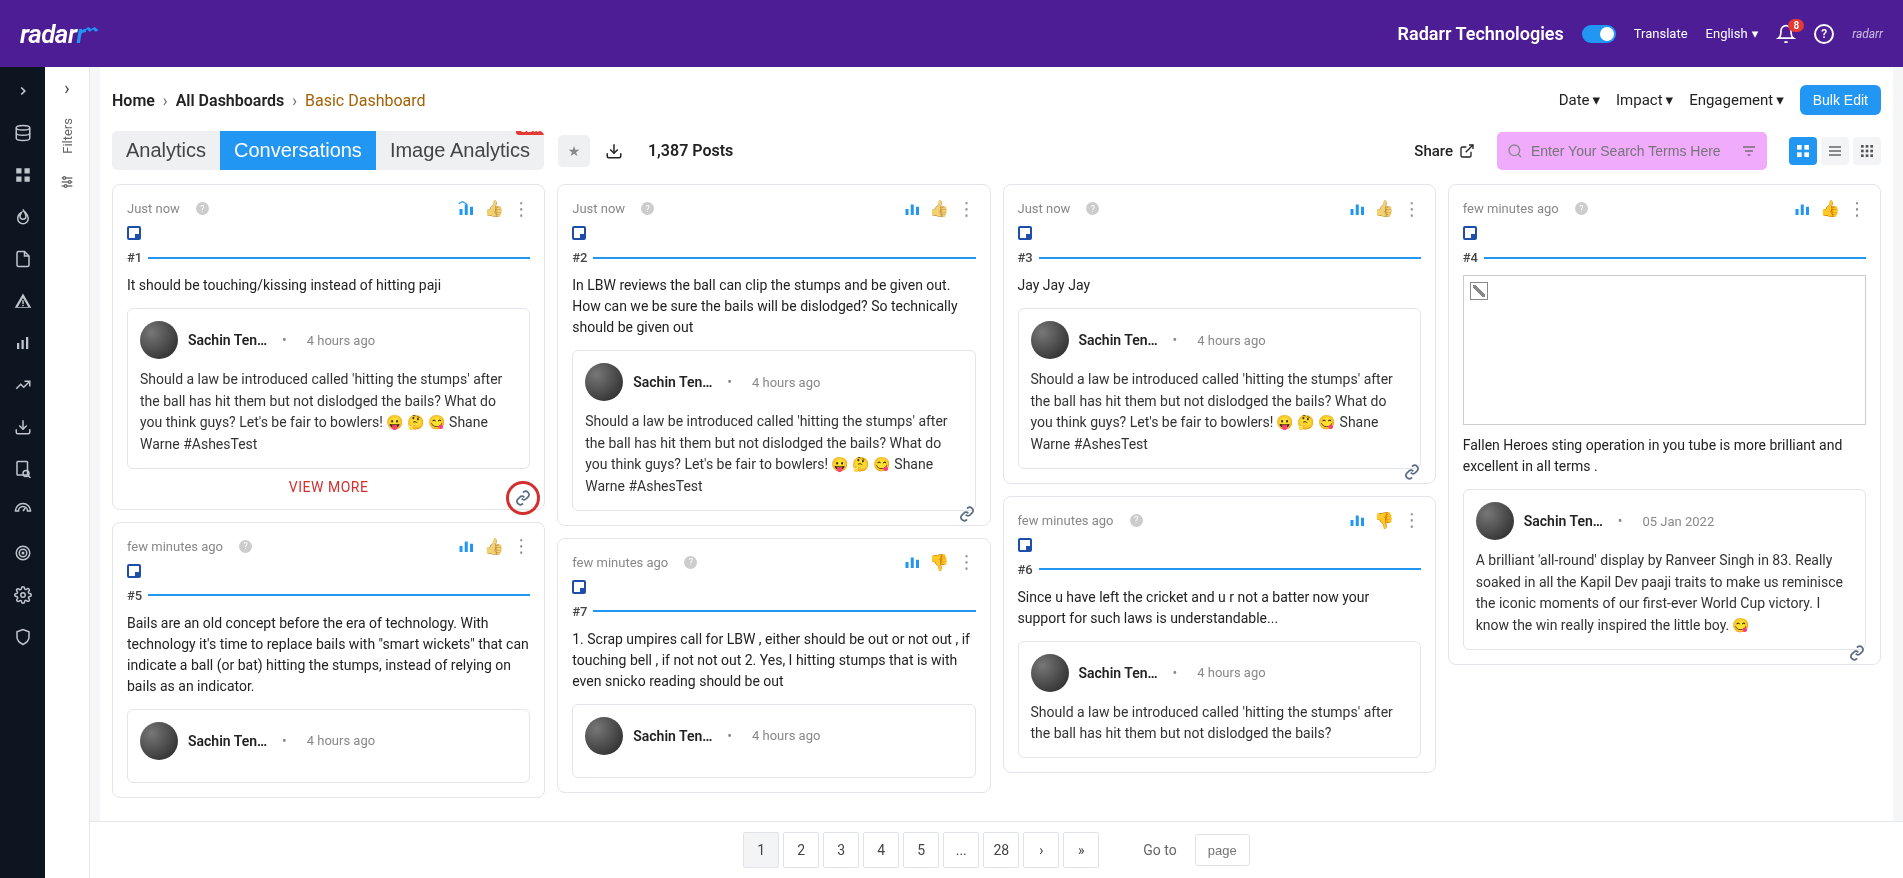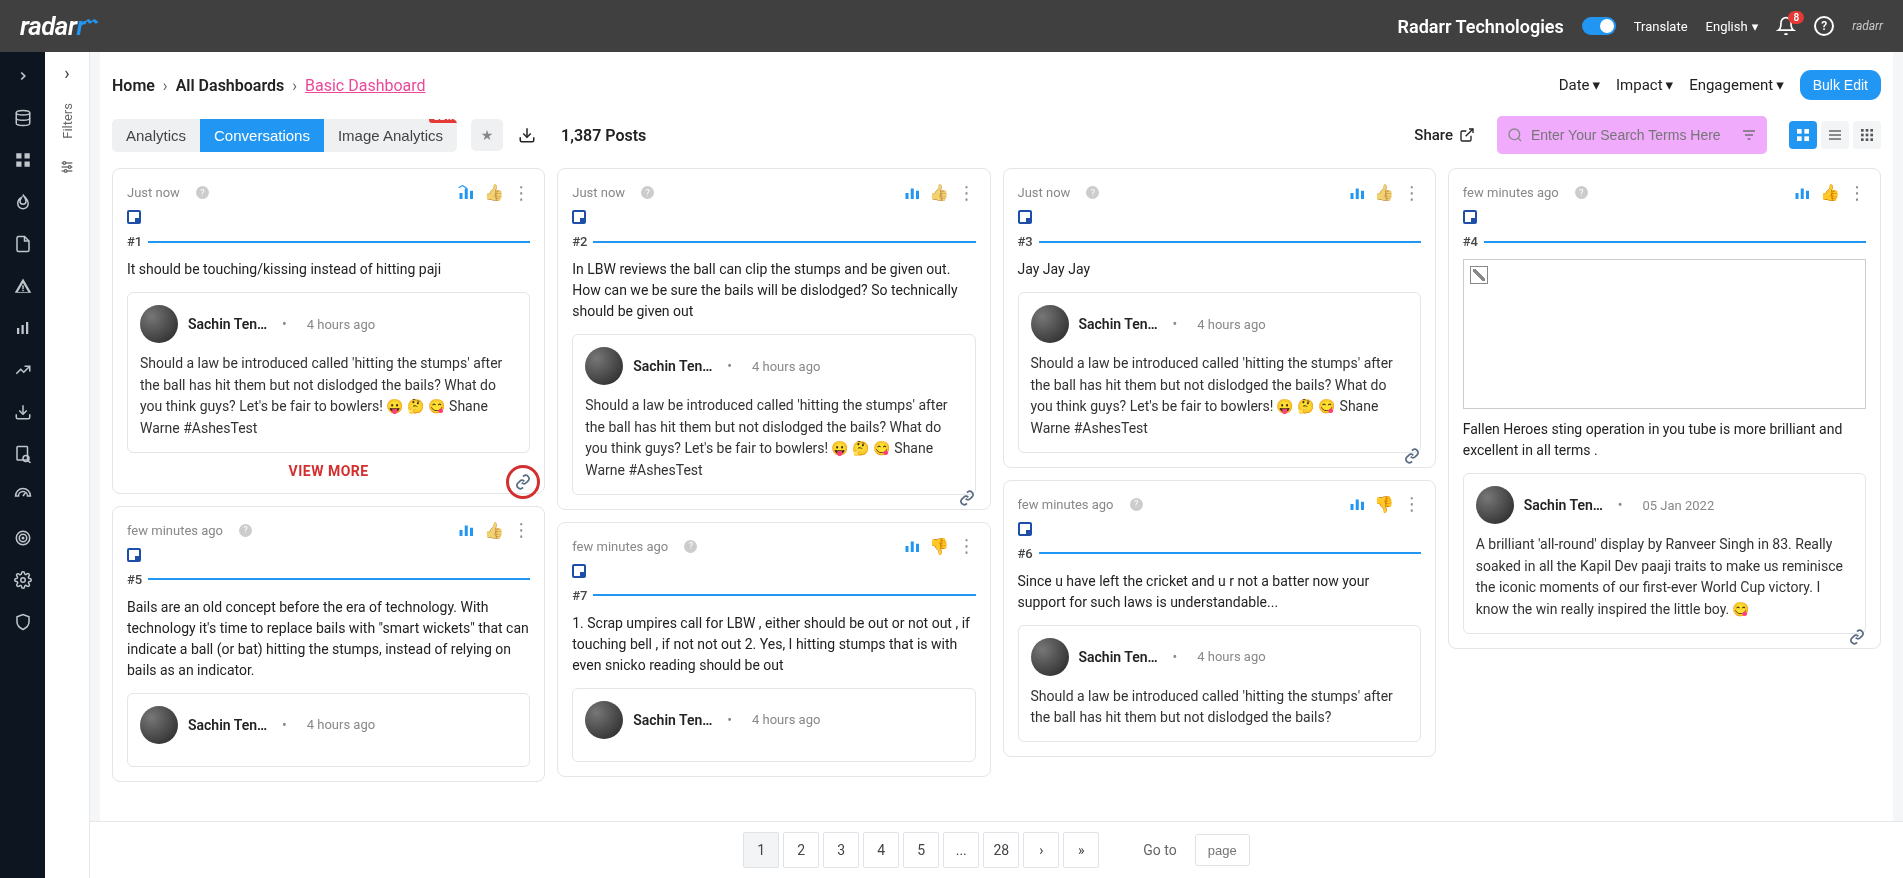--- a/index.html
+++ b/index.html
@@ -1,19 +1,19 @@
 <!DOCTYPE html>
 <html><head>
 <meta charset="utf-8">
 <style>
 * { box-sizing: border-box; margin: 0; padding: 0; }
 body { font-family: -apple-system, BlinkMacSystemFont, "Segoe UI", Roboto, sans-serif; font-size: 14px; color: #333; background: #fff; overflow: hidden; }
 
 
-.top-header { height: 52px; background: #404040; display: flex; align-items: center; padding: 0 20px; color: #fff; }
+.top-header { height: 67px; background: #4c1d95; display: flex; align-items: center; padding: 0 20px; color: #fff; }
 .logo { font-size: 26px; font-weight: 600; letter-spacing: -0.5px; font-style: italic; }
 .logo-accent { color: #2196f3; }
 .top-header-right { margin-left: auto; display: flex; align-items: center; gap: 18px; }
 .company-name { font-weight: 600; font-size: 18px; }
 .toggle-switch { width: 34px; height: 18px; background: #2196f3; border-radius: 9px; position: relative; cursor: pointer; }
 .toggle-knob { width: 14px; height: 14px; background: #fff; border-radius: 50%; position: absolute; right: 2px; top: 2px; }
 .translate-txt { font-size: 13px; }
 .lang-select { display: flex; align-items: center; gap: 4px; font-size: 13px; cursor: pointer; }
 .bell-wrap { position: relative; cursor: pointer; }
 .bell-badge { position: absolute; top: -5px; right: -8px; background: #e53935; color: #fff; font-size: 10px; border-radius: 8px; padding: 1px 5px; font-weight: 600; }
@@ -28,28 +28,28 @@
 .filters-expand { font-size: 18px; color: #444; cursor: pointer; }
 .filters-label { writing-mode: vertical-rl; transform: rotate(180deg); font-size: 13px; color: #666; }
 .filters-ico { color: #666; cursor: pointer; }
 
 .content { flex: 1; background: #f5f6f7; overflow-y: auto; position: relative; }
 .content-inner { background: #fff; margin: 0 10px; min-height: 100%; padding-bottom: 60px; }
 .page-header { display: flex; align-items: center; padding: 18px 12px 10px; }
 .breadcrumb { font-size: 16px; color: #222; }
 .breadcrumb .bc-link { font-weight: 600; color: #222; }
 .breadcrumb .bc-sep { color: #666; margin: 0 4px; }
-.breadcrumb .bc-current { color: #ec4899; font-weight: 400; text-decoration: underline; }
+.breadcrumb .bc-current { color: #a16207; font-weight: 400; }
 .page-filters { margin-left: auto; display: flex; align-items: center; gap: 16px; }
 .filter-drop { display: flex; align-items: center; gap: 3px; font-size: 15px; color: #222; cursor: pointer; }
-.bulk-edit-btn { background: #2196f3; color: #fff; border: none; padding: 7px 13px; border-radius: 11px; font-size: 14px; font-weight: 500; cursor: pointer; }
+.bulk-edit-btn { background: #2196f3; color: #fff; border: none; padding: 7px 13px; border-radius: 6px; font-size: 14px; font-weight: 500; cursor: pointer; }
 
 .toolbar { display: flex; align-items: center; padding: 6px 12px 14px; gap: 8px; }
 .tab-group { display: flex; border-radius: 5px; overflow: hidden; }
-.tab-btn { padding: 8px 14px; font-size: 15px; background: #eef0f2; border: none; color: #444; cursor: pointer; }
+.tab-btn { padding: 8px 14px; font-size: 20px; background: #eef0f2; border: none; color: #444; cursor: pointer; }
 .tab-btn.active { background: #2196f3; color: #fff; }
 .tab-btn-wrap { position: relative; display: inline-block; }
 .beta-badge { position: absolute; top: -8px; right: -4px; background: #e53935; color: #fff; font-size: 9px; padding: 1px 5px; border-radius: 3px; font-weight: 600; }
 .star-btn { background: #eef0f2; width: 32px; height: 32px; border-radius: 5px; display: flex; align-items: center; justify-content: center; color: #888; cursor: pointer; margin-left: 6px; }
 .dl-btn { width: 32px; height: 32px; display: flex; align-items: center; justify-content: center; color: #444; cursor: pointer; }
 .post-count { font-size: 16px; font-weight: 600; color: #222; margin-left: 10px; }
 .share-wrap { margin-left: auto; display: flex; align-items: center; gap: 6px; font-size: 15px; font-weight: 500; color: #222; cursor: pointer; }
 .search-wrap { background: #f0abfc; border-radius: 5px; display: flex; align-items: center; padding: 0 10px; height: 38px; width: 270px; margin-left: 14px; }
 .search-ico { color: #888; margin-right: 8px; }
 .search-input { flex: 1; border: none; background: transparent; outline: none; font-size: 14px; color: #444; }
@@ -76,21 +76,21 @@
 .card-num { font-size: 13px; color: #444; font-weight:500; }
 .hr-line { flex: 1; height: 2px; background: #2196f3; }
 .card-body-text { font-size: 14px; color: #222; line-height: 1.5; margin-bottom: 12px; }
 .quote-box { border: 1px solid #e2e5e9; border-radius: 6px; padding: 12px; }
 .quote-head { display: flex; align-items: center; gap: 10px; margin-bottom: 10px; }
 .avatar { width: 38px; height: 38px; border-radius: 50%; background: radial-gradient(circle at 30% 30%, #777, #222); flex-shrink: 0; }
 .quote-author { font-size: 14px; font-weight: 600; color: #222; max-width: 80px; overflow: hidden; text-overflow: ellipsis; white-space: nowrap; }
 .quote-time { font-size: 13px; color: #888; margin-left: 6px; white-space: nowrap; }
 .dot-sep { color: #888; margin: 0 4px; }
 .quote-text { font-size: 14px; color: #333; line-height: 1.55; }
-.view-more { color: #d32f2f; font-weight: 700; font-size: 14px; text-align: center; margin-top: 10px; cursor: pointer; letter-spacing: 0.5px; }
+.view-more { color: #d32f2f; font-weight: 400; font-size: 14px; text-align: center; margin-top: 10px; cursor: pointer; letter-spacing: 0.5px; }
 .link-marker { position: absolute; bottom: -4px; right: 8px; width: 30px; height: 30px; display: flex; align-items: center; justify-content: center; color: #5a6b82; cursor: pointer; }
 .link-circle { border: 3px solid #d32f2f; border-radius: 50%; width: 34px; height: 34px; bottom: -6px; right: 4px; }
 .img-placeholder { border: 1px solid #ccc; height: 150px; background: #fff; position: relative; margin-bottom: 10px; }
 .img-broken { position: absolute; top: 6px; left: 6px; width: 18px; height: 18px; border: 1px solid #888; }
 .img-broken::before { content: ''; position: absolute; inset: 2px; background: linear-gradient(45deg, transparent 40%, #888 40%, #888 60%, transparent 60%); }
 
 .pagination-bar { position: fixed; bottom: 0; left: 90px; right: 0; background: #fff; border-top: 1px solid #e5e7eb; padding: 10px 0; display: flex; align-items: center; justify-content: center; gap: 4px; }
 .page-btn { min-width: 36px; height: 36px; border: 1px solid #dfe3e8; background: #fff; display: flex; align-items: center; justify-content: center; cursor: pointer; font-size: 14px; color: #444; border-radius: 2px; }
 .page-btn.active { background: #f2f4f6; }
 .page-goto { display: flex; align-items: center; gap: 18px; margin-left: 40px; font-size: 14px; color: #666; }

